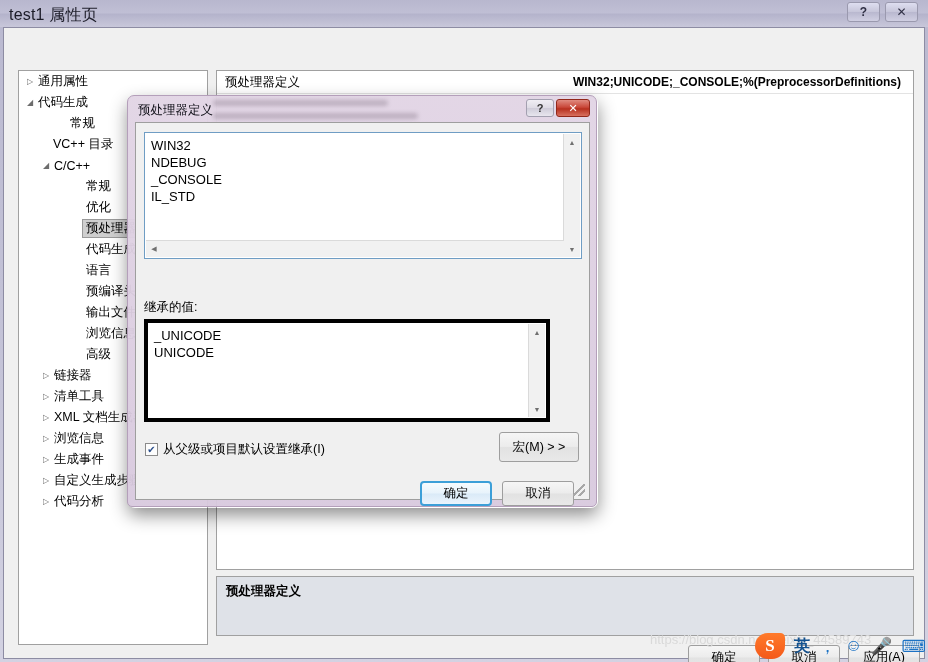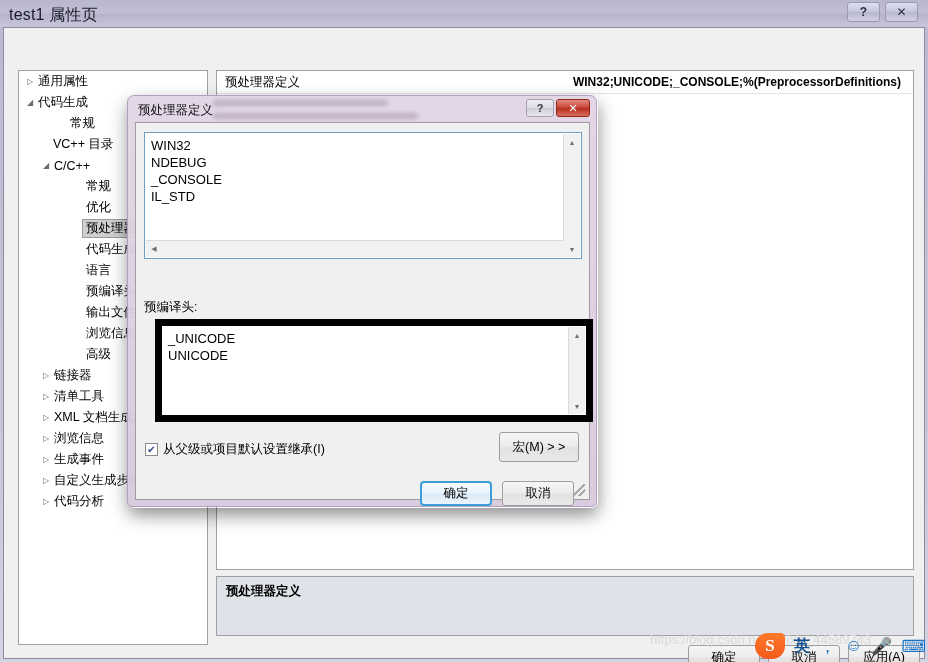--- a/index.html
+++ b/index.html
@@ -215,22 +215,22 @@
     background: #ffffff;
     border: 1px solid #6f9dc4;
     box-sizing: border-box;
     overflow: hidden;
   }
   .txtbox .lines {
     position: absolute; left: 6px; top: 4px;
     font-size: 13px; color: #000; line-height: 17px;
   }
   #defines-box  { left: 8px; top: 9px;  width: 438px; height: 127px; }
-  #inherit-box  { left: 19px; top: 196px; width: 438px; height: 103px;
-                  border: 7px solid #000000; }
+  #inherit-box  { left: 8px; top: 196px; width: 406px; height: 103px;
+                  border: 4px solid #000000; }
 
   
   .vscroll {
     position: absolute; right: 1px; top: 1px;
     width: 16px; bottom: 1px;
     background: #f1f1f1;
     border-left: 1px solid #dadada;
   }
   .vscroll .up, .vscroll .down {
     position: absolute; left: 0; width: 16px; height: 16px;
@@ -470,21 +470,21 @@
 IL_STD</div>
         <div class="vscroll">
           <div class="up">▲</div>
           <div class="down">▼</div>
         </div>
         <div class="hscroll">
           <div class="left">◀</div>
         </div>
       </div>
 
-      <div class="inherit-label">预编译头:</div>
+      <div class="inherit-label">继承的值:</div>
       <div class="txtbox" id="inherit-box">
         <div class="lines" style="white-space:pre">_UNICODE
 UNICODE</div>
         <div class="vscroll">
           <div class="up">▲</div>
           <div class="down">▼</div>
         </div>
       </div>
 
       <div class="chk-row">

